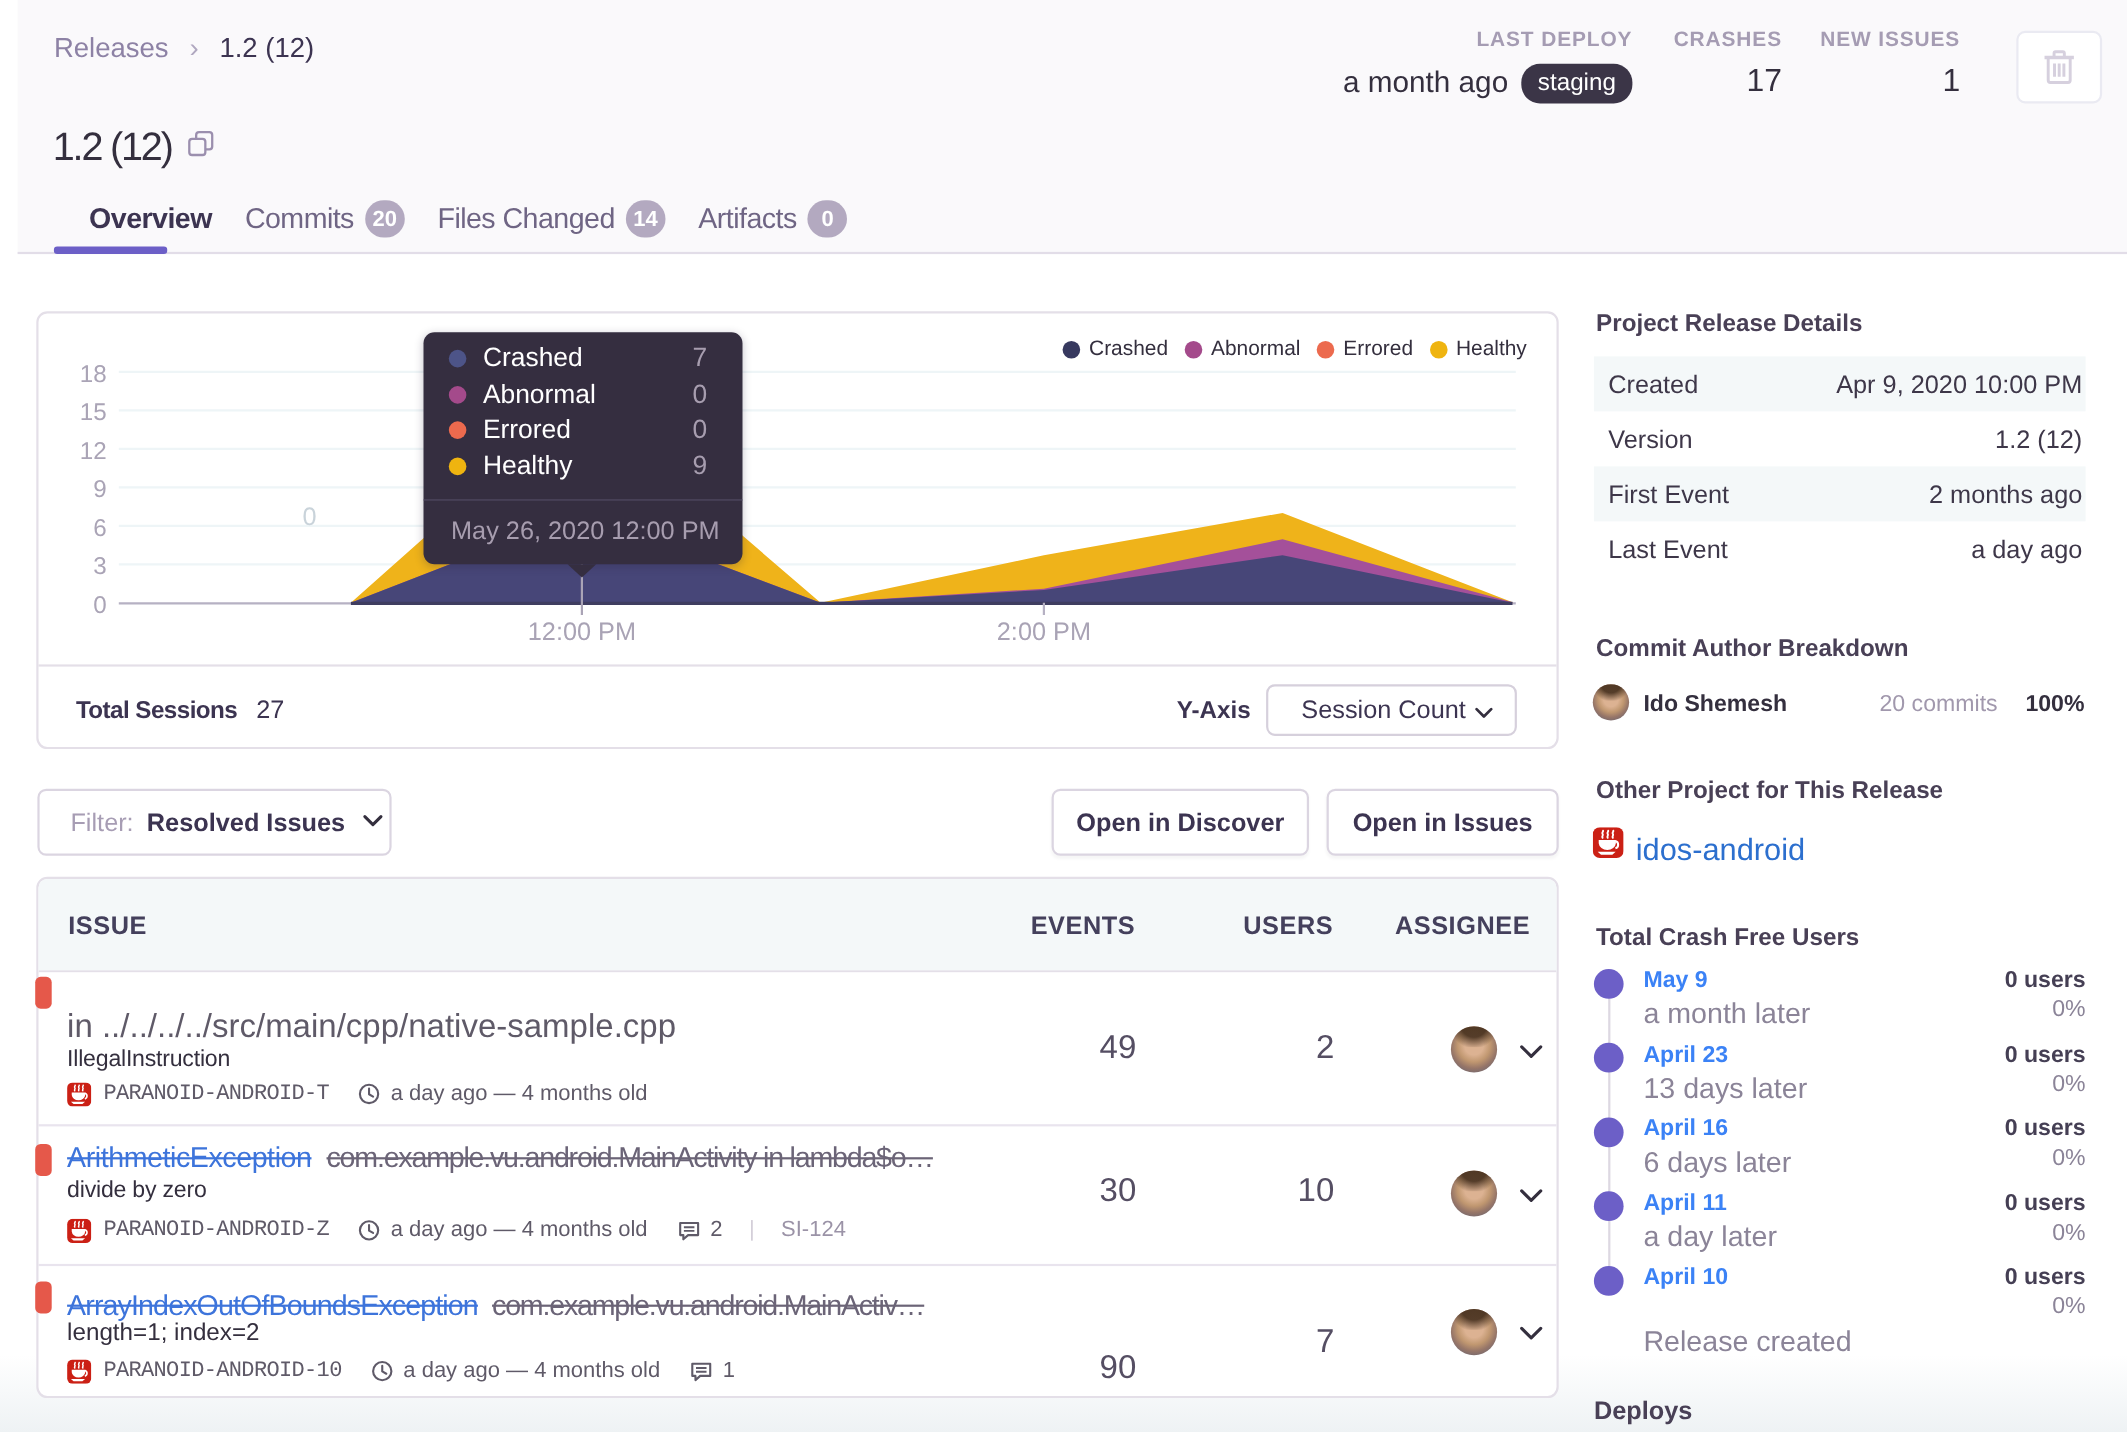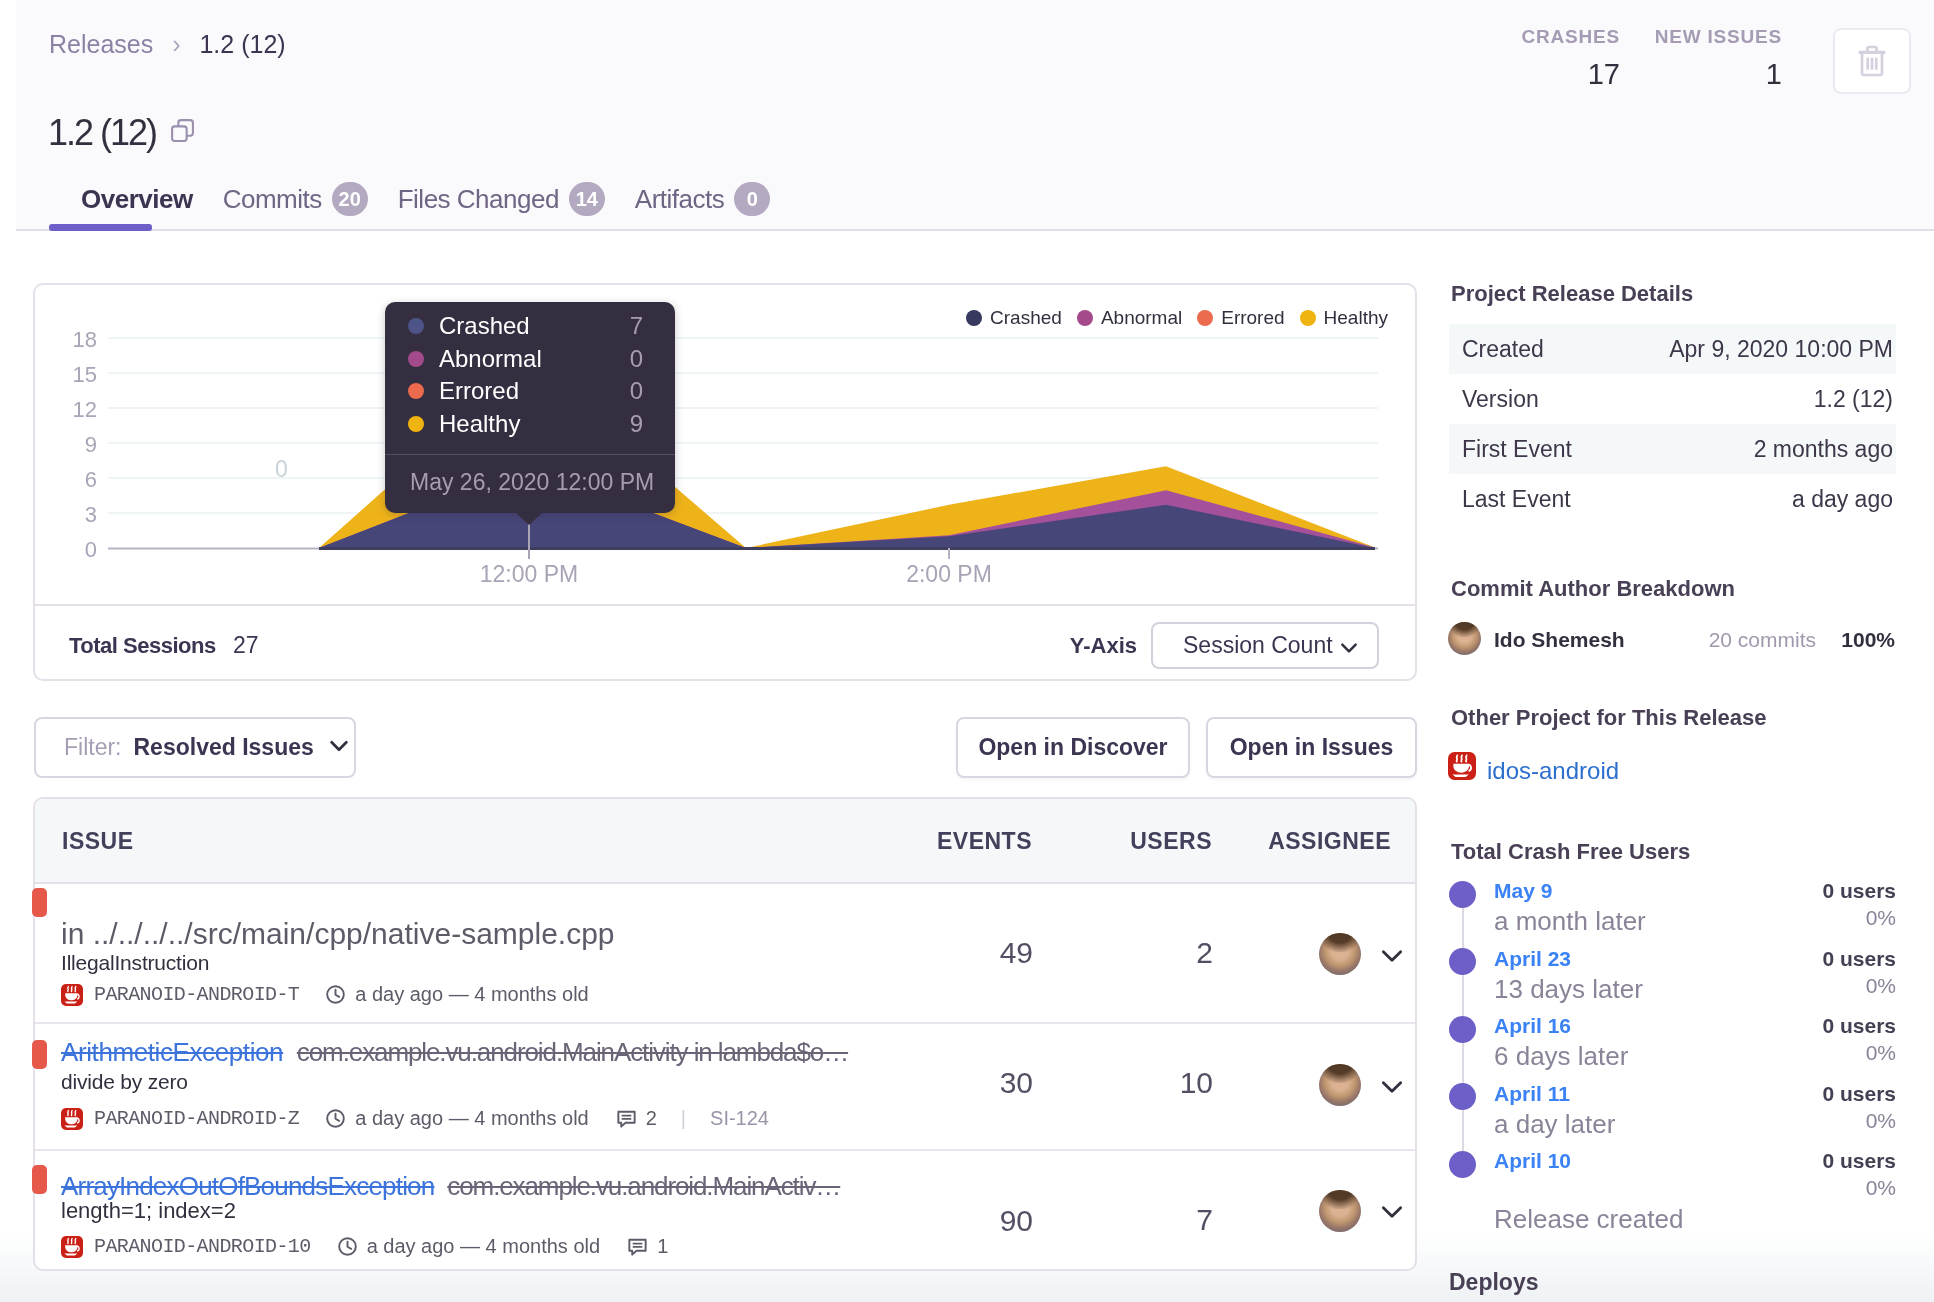--- a/index.html
+++ b/index.html
@@ -108,20 +108,24 @@
       <path d="M12,6.5 v5.8 l4.2,2.4" stroke="#5f5a68" stroke-width="2.2" fill="none" stroke-linecap="round" stroke-linejoin="round"></path>
     </g>
     <g id="comment">
       <path d="M3.5,5 h17 v11.5 h-9.5 l-4.5,4 v-4 h-3 Z" stroke="#5f5a68" stroke-width="2" fill="none" stroke-linejoin="round"></path>
       <path d="M7,9 h10 M7,12.5 h10" stroke="#5f5a68" stroke-width="1.8"></path>
     </g>
   </defs>
 </svg>
 <div class="hdr">
   <div class="crumbs">Releases <span class="sep">›</span> <span class="cur">1.2 (12)</span></div>
+  <div class="stat" style="right:466px;">
+      <div class="lbl">LAST DEPLOY</div>
+      <div class="val">a month ago<span class="pill">staging</span></div>
+    </div>
   <div class="stat" style="right:330px;">
       <div class="lbl">CRASHES</div>
       <div class="val statnum">17</div>
     </div>
   <div class="stat" style="right:168px;">
       <div class="lbl">NEW ISSUES</div>
       <div class="val statnum">1</div>
     </div>
   <div class="trashbtn"><svg width="30" height="32" viewBox="0 0 22 24" style="margin:15px 0 0 22px;">
         <g stroke="#d6d0de" stroke-width="2" fill="none">
@@ -277,21 +281,21 @@
     <span class="mono" style="margin-left:11px;">PARANOID-ANDROID-10</span>
     <svg class="ck" width="21" height="21" viewBox="0 0 24 24" style="margin-left:26px;">
         <use href="#clock"></use>
       </svg>
     <span style="margin-left:9px;">a day ago — 4 months old</span>
     <svg class="cm" width="23" height="23" viewBox="0 0 24 24" style="margin-left:26px;">
         <use href="#comment"></use>
       </svg>
     <span style="margin-left:8px;">1</span>
   </div>
-  <div class="num" style="top:405px; right:382px;">90</div>
+  <div class="num" style="top:428px; right:382px;">90</div>
   <div class="num" style="top:404px; right:202px;">7</div>
   <div class="avatar" style="left:1284px; top:391px;"></div>
   <svg class="avachev" style="left:1344px; top:400px;" width="26" height="26" viewBox="0 0 24 24">
       <path d="M4,8 l8,8 8,-8" stroke="#342f3e" stroke-width="2.6" fill="none" stroke-linecap="round" stroke-linejoin="round"></path>
     </svg>
 </div>
 
 <div class="sb-h" style="top:281px;">Project Release Details</div>
 <div class="kvrow alt" style="top:324px;">
     <span class="k">Created</span>
@@ -313,21 +317,21 @@
 <div class="sb-h" style="top:576px;">Commit Author Breakdown</div>
 <div class="avatar" style="left:1448px; top:622px; width:33px; height:33px;"></div>
 <div class="abs" style="left:1494px; top:628px; font-size:21px; font-weight:bold; color:#342f3e;">Ido Shemesh</div>
 <div class="abs" style="top:628px; right:118px; font-size:21px; color:#a198ad;">20 commits</div>
 <div class="abs" style="top:628px; right:39px; font-size:21px; font-weight:bold; color:#342f3e;">100%</div>
 
 <div class="sb-h" style="top:705px;">Other Project for This Release</div>
 <svg style="position:absolute; left:1448px; top:752px;" width="28" height="28" viewBox="0 0 24 24">
     <use href="#java"></use>
   </svg>
-<div class="abs" style="left:1487px; top:757px; font-size:24px; color:#2c6fce;">idos-android</div>
+<div class="abs" style="left:1487px; top:757px; font-size:28px; color:#2c6fce;">idos-android</div>
 
 <div class="sb-h" style="top:839px;">Total Crash Free Users</div>
 <div class="tl-line" style="top:894px; height:270px;"></div>
 <div class="tl-dot" style="top:881px;"></div>
 <div class="tl-t" style="top:879px;">May 9</div>
 <div class="tl-u" style="top:879px;">0 users</div>
 <div class="tl-s" style="top:906px;">a month later</div>
 <div class="tl-p" style="top:906px;">0%</div>
 <div class="tl-dot" style="top:948px;"></div>
 <div class="tl-t" style="top:947px;">April 23</div>

